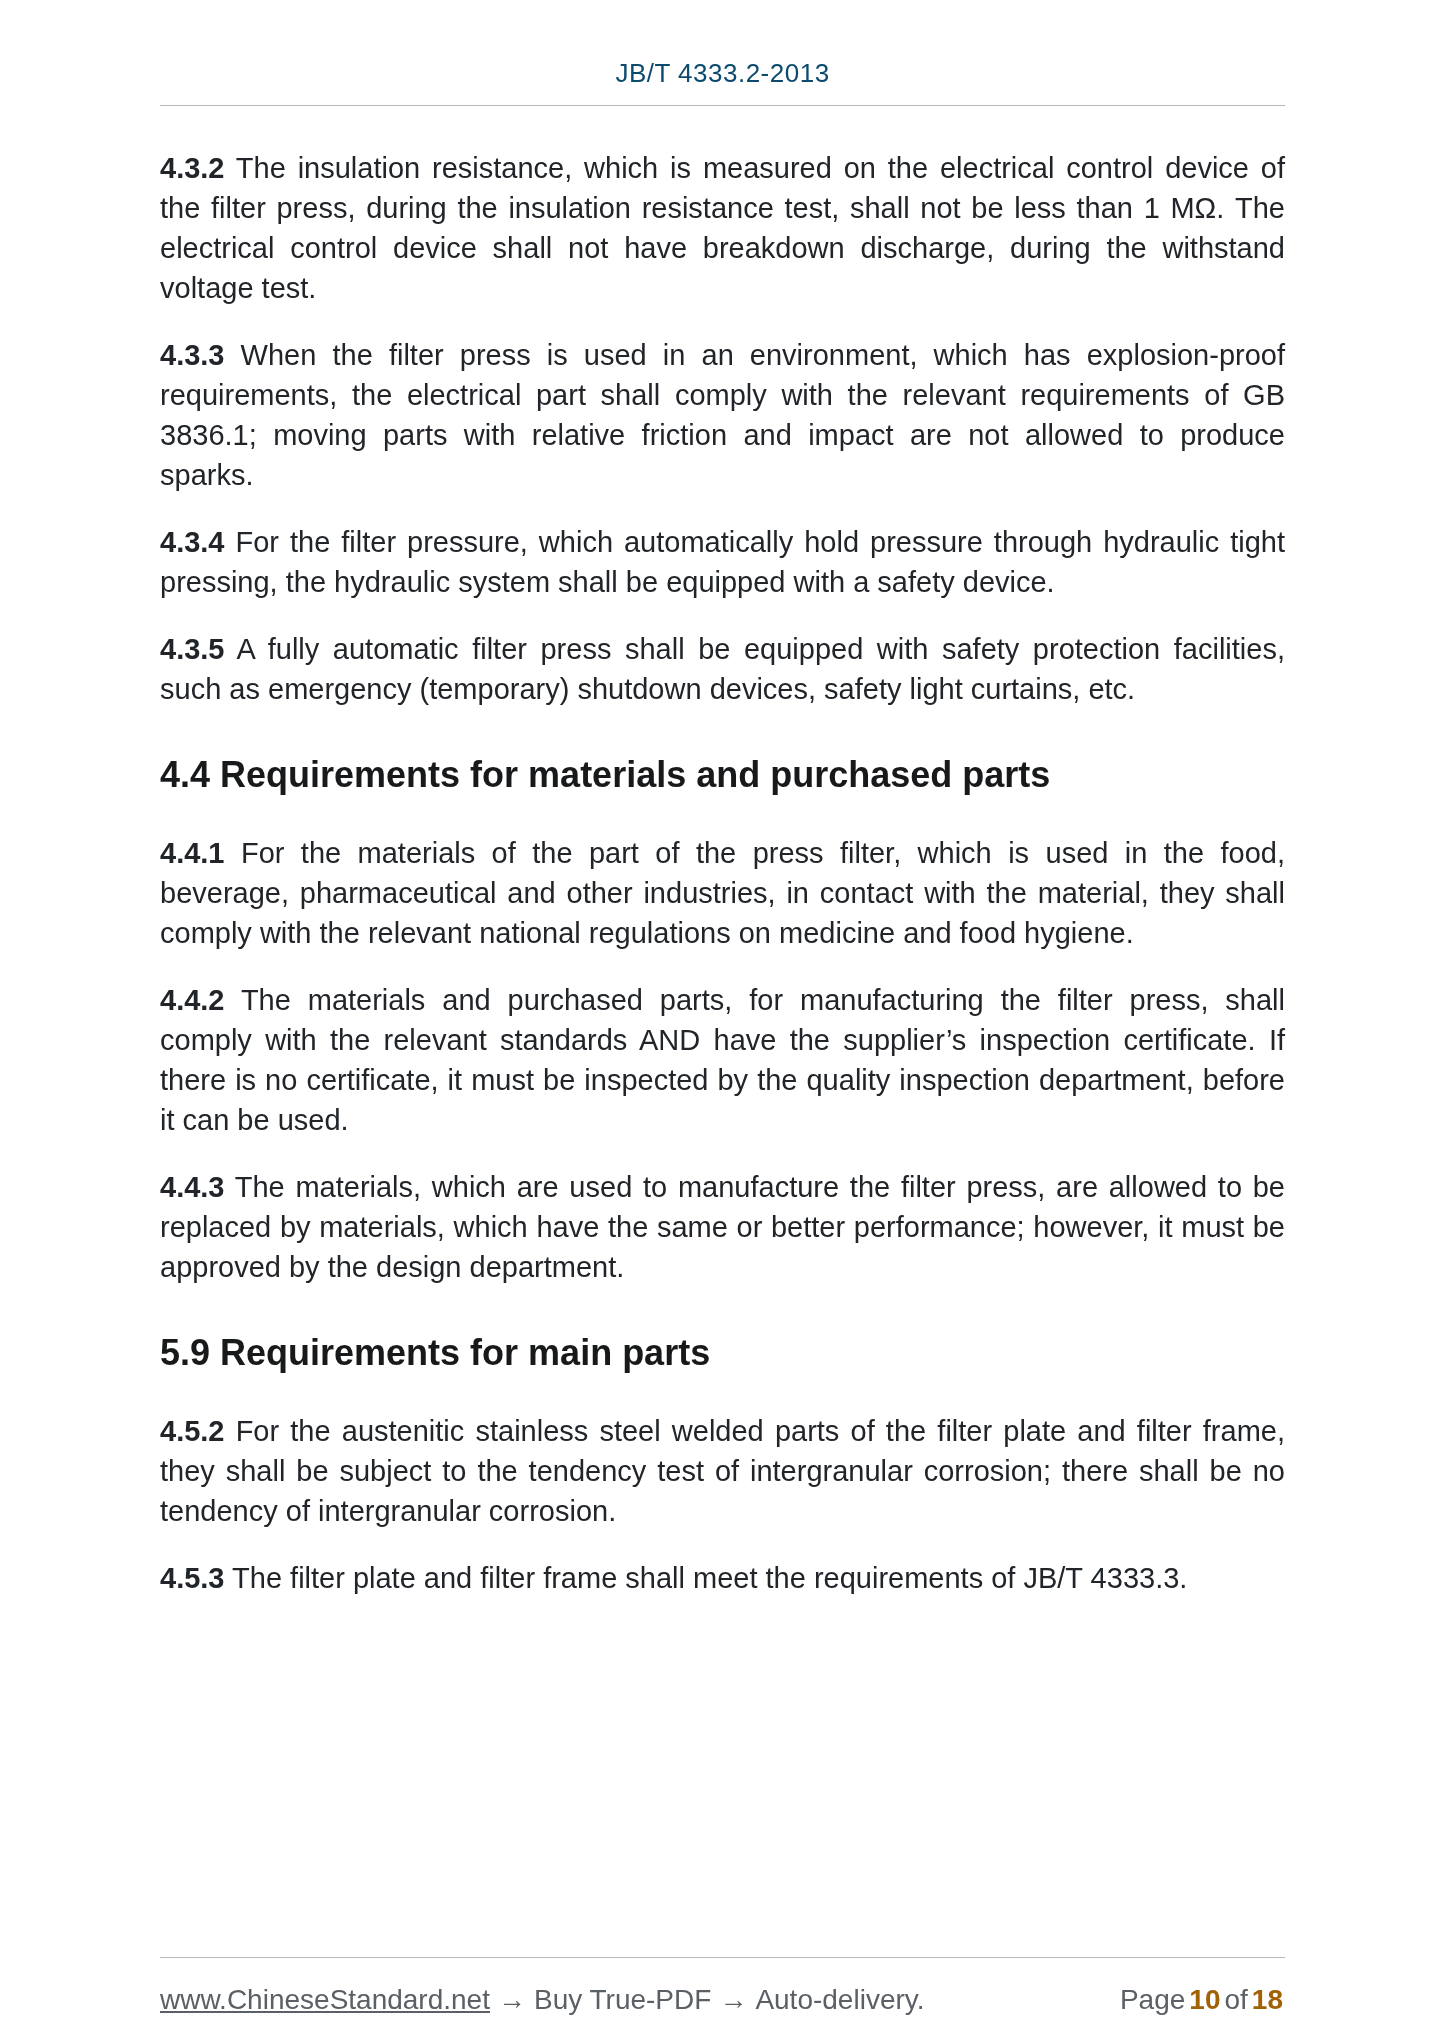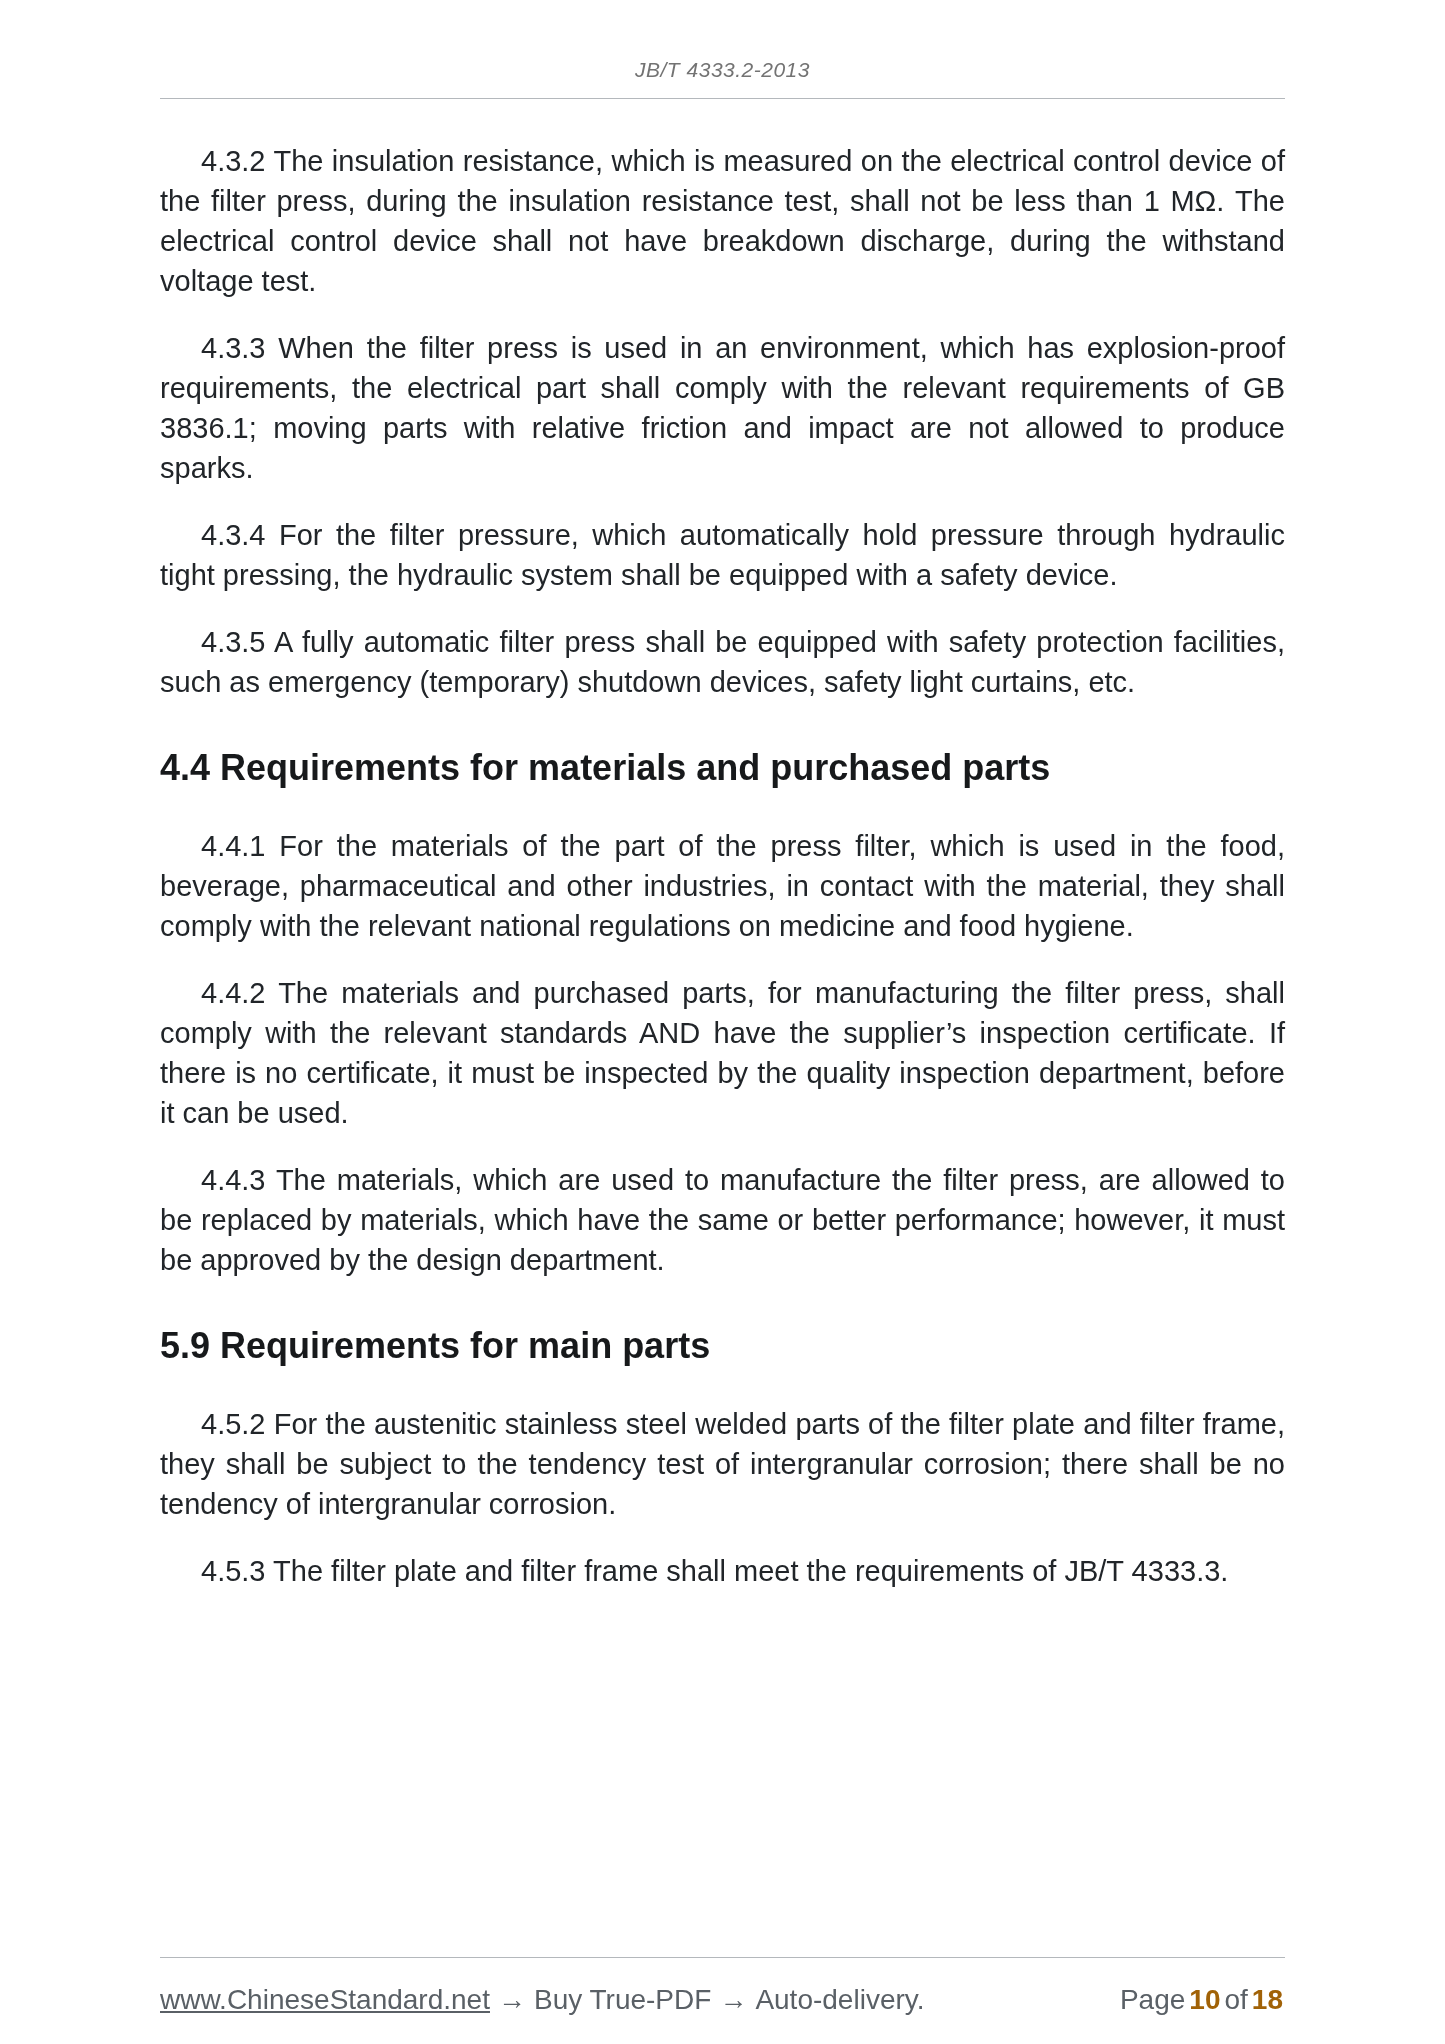--- a/index.html
+++ b/index.html
@@ -19,38 +19,36 @@
     font-family: "Liberation Sans", "DejaVu Sans", sans-serif;
     color: #212529;
   }
   .page-header {
     padding-top: 58px;
     padding-bottom: 16px;
     border-bottom: 1px solid #b4b8bc;
     text-align: center;
   }
   .header-title {
-    font-size: 21px;
-    color: #737373;
+    font-size: 26px;
+    color: #0c4a6e;
     letter-spacing: 0.5px;
-    font-style: italic;
   }
   .document-body {
     flex: 1;
     padding-top: 42px;
     font-size: 29px;
     line-height: 40px;
     text-align: justify;
   }
   .para {
     margin: 0 0 27px 0;
   }
   .pnum {
-    font-weight: normal;
-    margin-left: 41px;
+    font-weight: bold;
   }
   .section-heading {
     font-size: 36px;
     font-weight: bold;
     color: #17191b;
     margin: 46px 0 38px 0;
     text-align: left;
   }
   .page-footer {
     border-top: 1px solid #b4b8bc;

